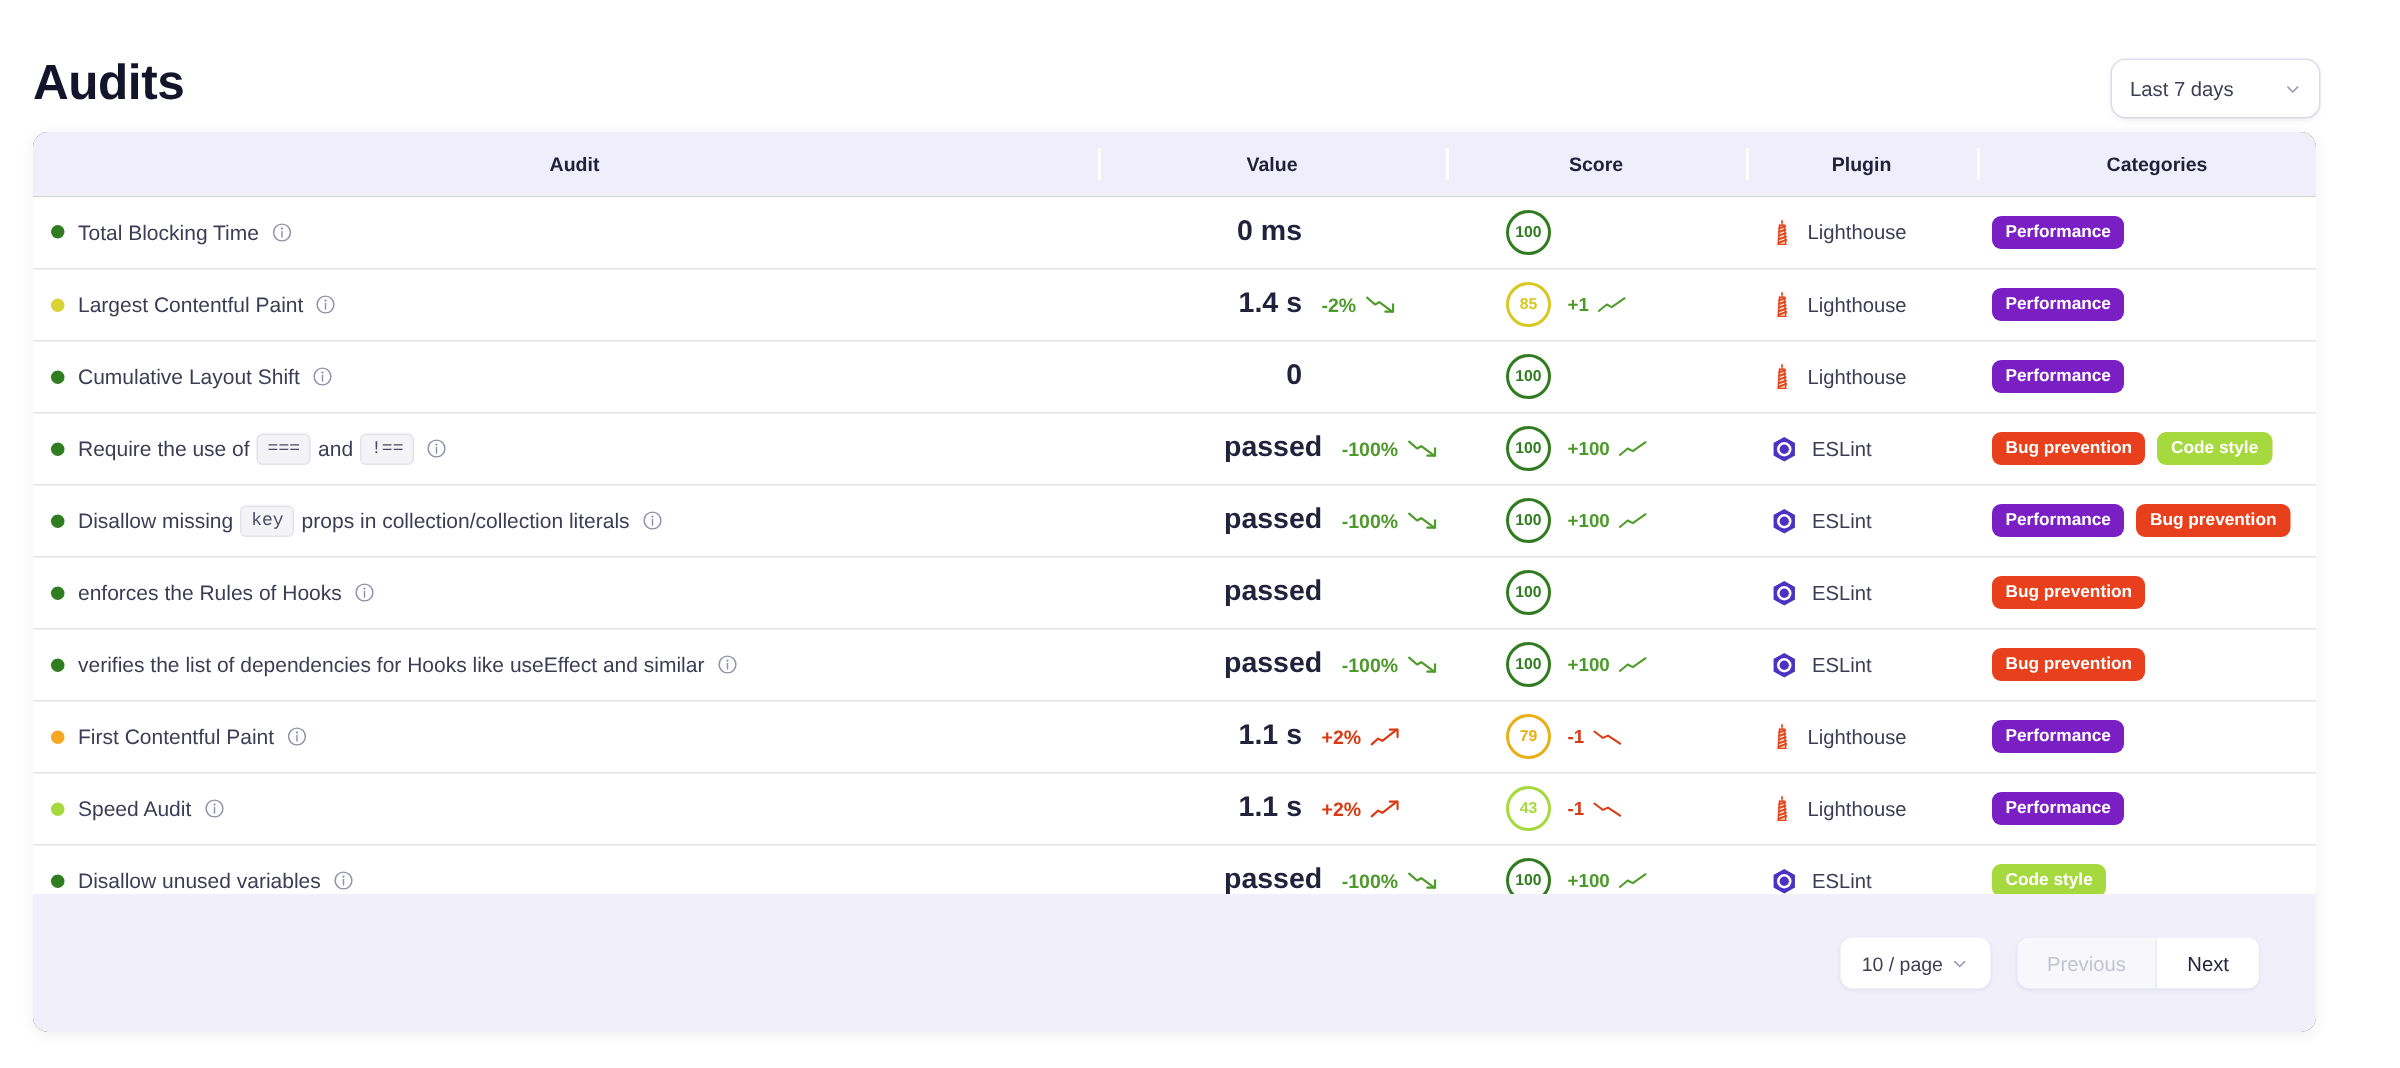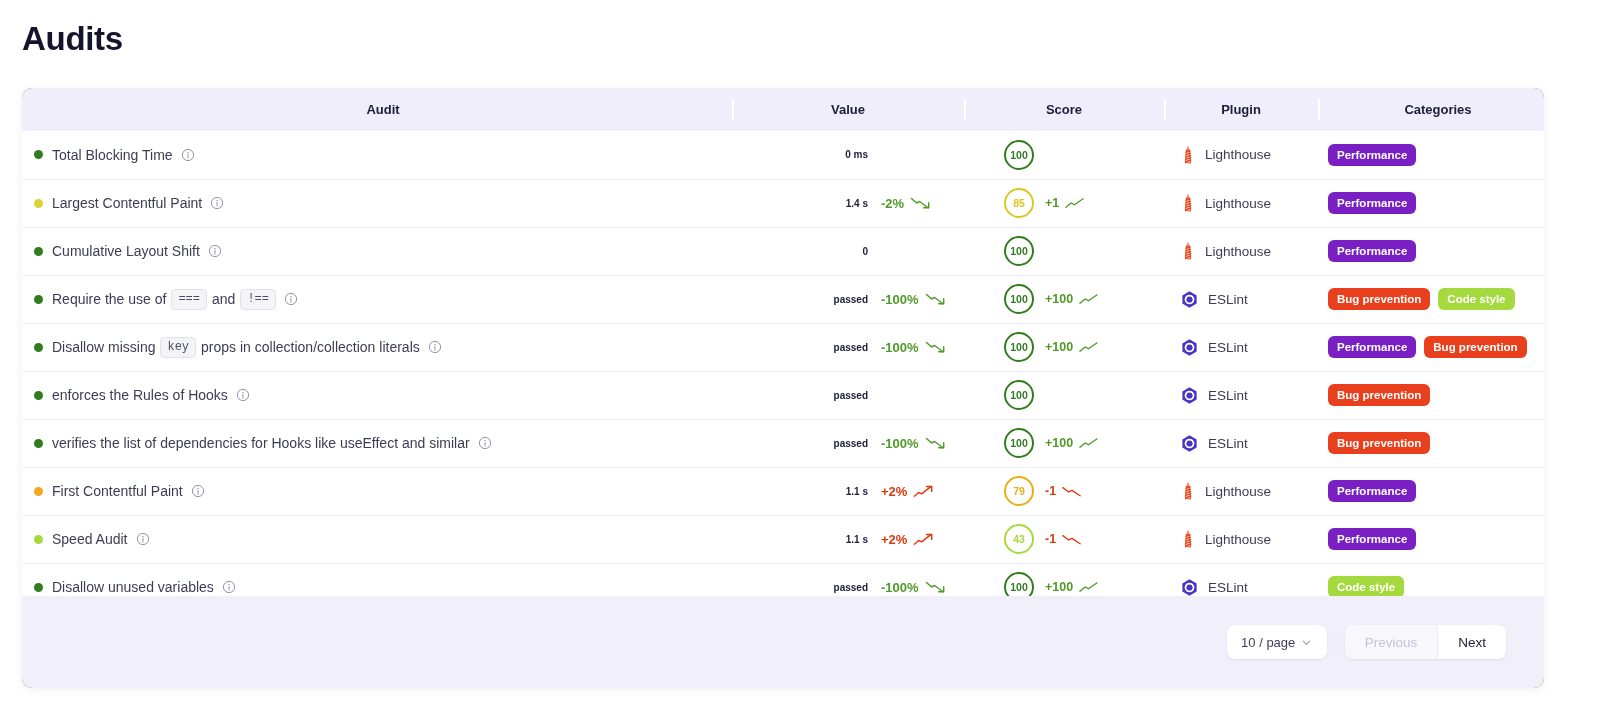--- a/index.html
+++ b/index.html
@@ -6,21 +6,21 @@
   html, body {
     width: 1600px; height: 712px;
     background: #ffffff;
     font-family: "Liberation Sans", sans-serif;
     -webkit-font-smoothing: antialiased;
   }
   .page { position: relative; width: 1600px; height: 712px; background: #fff; overflow: hidden; }
 
   
   .topbar {
-    position: absolute; left: 0; top: 0; width: 1600px; height: 84px;
+    position: absolute; left: 0; top: 16px; width: 1600px; height: 84px;
   }
   .page-title {
     position: absolute; left: 22px; top: 20px;
     font-size: 33px; font-weight: 700; color: #14142b; letter-spacing: -0.3px;
   }
   .period-select {
     position: absolute; right: 54px; top: 24px;
     width: 138px; height: 38px;
     background: #ffffff; border-radius: 9px;
     box-shadow: 0 1px 4px rgba(30,30,80,0.10), 0 0 0 1px rgba(225,225,240,0.9);
@@ -68,21 +68,21 @@
   .dot { width: 9px; height: 9px; border-radius: 50%; flex: 0 0 auto; }
   .audit-text { font-size: 14px; color: #3c3c55; display: flex; align-items: center; gap: 5px; flex-wrap: wrap; }
   .audit-text code {
     font-family: "Liberation Mono", monospace;
     font-size: 12px; color: #4a4a66;
     background: #f4f4f7; border: 1px solid #e2e2ea;
     border-radius: 4px; padding: 2px 6px; line-height: 1.25;
   }
   .info-ic { width: 14px; height: 14px; flex: 0 0 auto; color: #9090a8; margin-left: 3px; }
   .value-inner { display: flex; align-items: center; justify-content: flex-start; gap: 13px; padding-left: 84px; }
-  .value-main { font-size: 10px; font-weight: 700; color: #22223c; min-width: 52px; text-align: right; }
+  .value-main { font-size: 19px; font-weight: 700; color: #22223c; min-width: 52px; text-align: right; }
   .delta { display: inline-flex; align-items: center; gap: 6px; font-size: 13px; font-weight: 700; }
   .delta.up { color: #d93a12; }
   .delta.down { color: #4e9a2a; }
   .spark { width: 21px; height: 14px; }
 
   
   .score-inner { display: flex; align-items: center; justify-content: flex-start; gap: 11px; padding-left: 40px; }
   .score-ring {
     width: 30px; height: 30px; border-radius: 50%;
     border: 2.6px solid #2f7d1f;
@@ -130,20 +130,26 @@
   .pager-btn.disabled { color: #c3c3d4; background: #f7f7fc; cursor: default; }
   .pager-sep { width: 1px; height: 34px; background: #ececf4; }
 </style>
 </head>
 <body>
 
 <div class="page">
 
   <div class="topbar">
     <div class="page-title">Audits</div>
+    <div class="period-select">
+      <span class="ps-label">Last 7 days</span>
+      <svg class="chev" viewBox="0 0 12 12">
+        <path d="M2.5 4.5 L6 8 L9.5 4.5" fill="none" stroke="currentColor" stroke-width="1.2" stroke-linecap="round" stroke-linejoin="round"></path>
+      </svg>
+    </div>
   </div>
 
   <div class="card">
     <table class="audits">
       <thead>
         <tr>
           <th class="col-audit">Audit</th>
           <th class="col-value">
             <span class="divider"></span>
             <span>Value</span>

